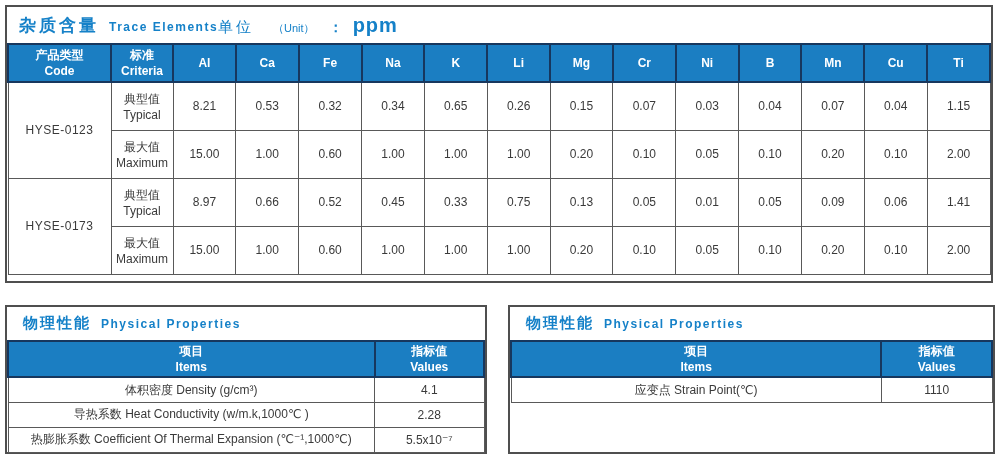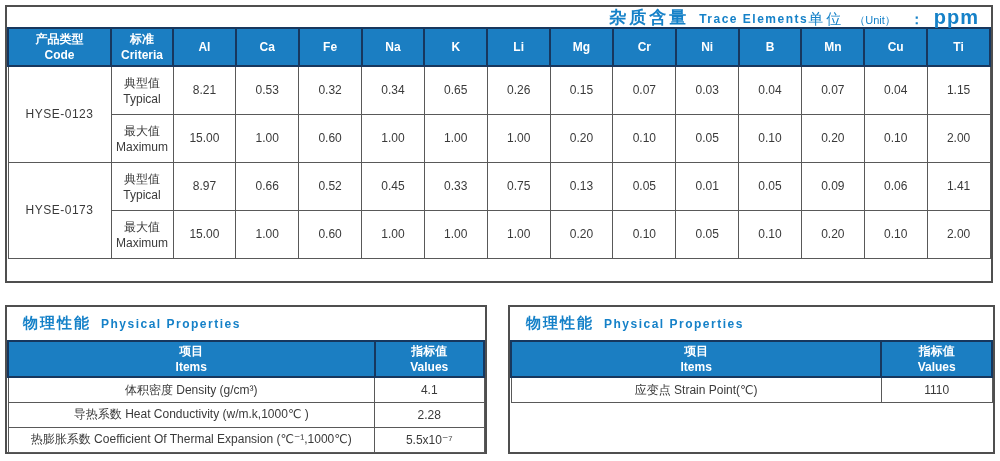--- a/index.html
+++ b/index.html
@@ -8,30 +8,30 @@
     background:#ffffff;
     font-family:"Liberation Sans","DejaVu Sans",sans-serif;
     position:relative;
     color:#3a3a3a;
   }
   .box{position:absolute;background:#fff;border:2px solid #4f4f4f}
   .box.trace{left:5px;top:5px;width:988px;height:278px}
   .box.phys-left{left:5px;top:305px;width:482px;height:149px}
   .box.phys-right{left:508px;top:305px;width:487px;height:149px}
 
-  .titlebar{display:flex;align-items:center;justify-content:flex-end;padding:0 12px;height:20px;background:#fff}
+  .titlebar{display:flex;align-items:center;justify-content:flex-start;padding:0 12px;height:36px;background:#fff}
   .phys .titlebar{height:33px;justify-content:flex-start;padding-left:16px}
   .title-left{display:flex;align-items:baseline}
   .title-cn{color:#1581c8;font-size:17px;font-weight:bold;letter-spacing:3px;white-space:nowrap}
   .phys .title-cn{font-size:15px;letter-spacing:2px}
   .title-en{color:#1581c8;font-size:12px;font-weight:600;letter-spacing:1.5px;margin-left:10px;white-space:nowrap}
 
   .unit{display:flex;align-items:baseline;color:#1581c8;white-space:nowrap}
   .unit-cn{font-size:15px;font-weight:normal;letter-spacing:3px}
-  .unit-en{font-size:11px;margin-left:10px}
+  .unit-en{font-size:11px;margin-left:19px}
   .unit-colon{font-size:14px;font-weight:bold;margin:0 10px 0 14px}
   .unit-val{font-size:20px;font-weight:600;letter-spacing:1px}
 
   table{width:100%;border-collapse:collapse;table-layout:fixed}
   th{
     background:#1b7ec2;color:#ffffff;font-size:12px;font-weight:600;
     border:2px solid #17375e;height:38px;line-height:1.35;text-align:center;
     padding:1px 0;
   }
   .phys th{height:34px}

